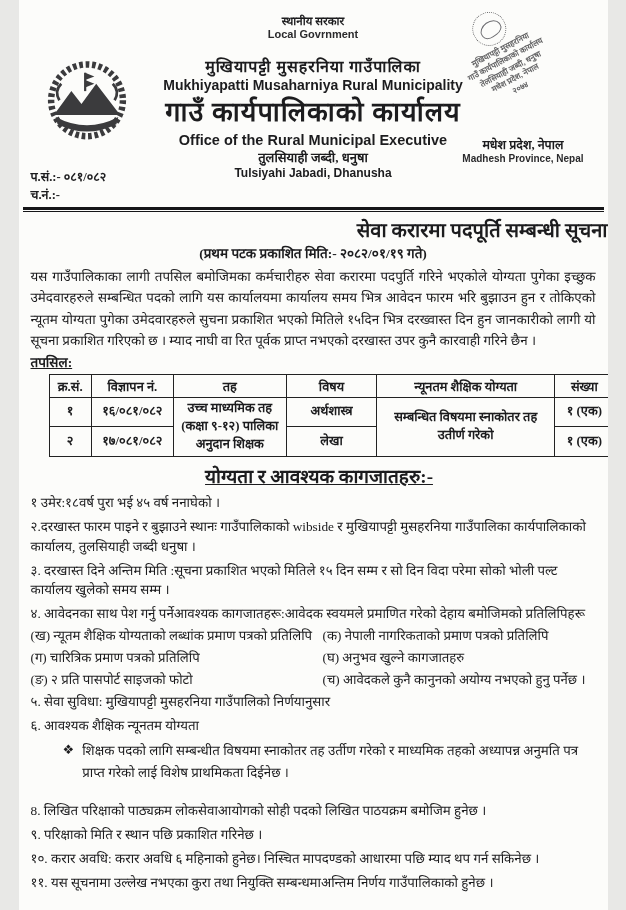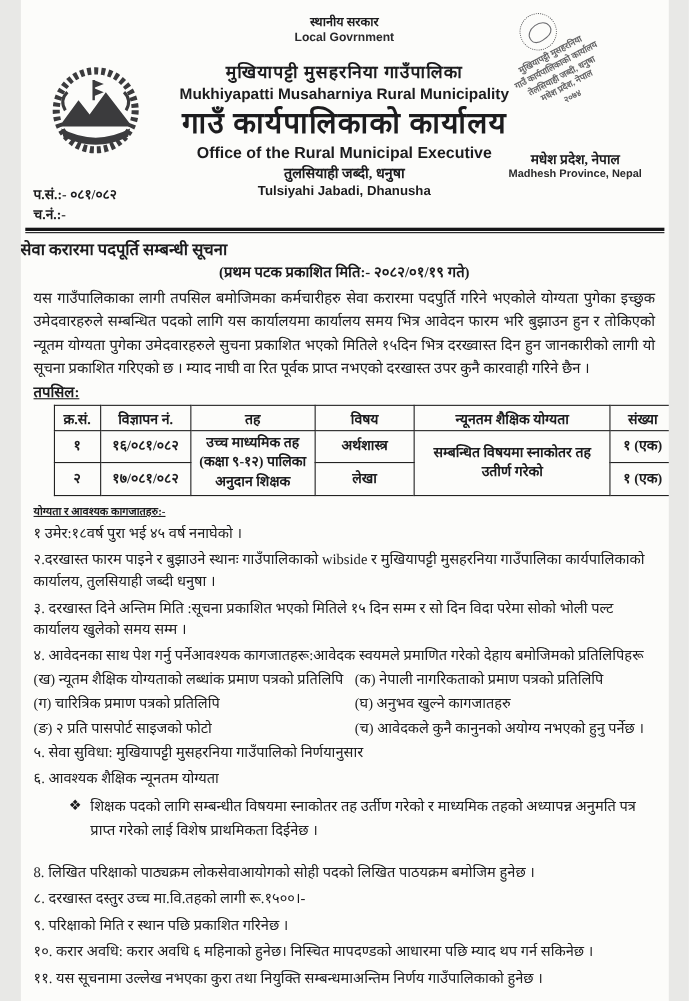--- a/index.html
+++ b/index.html
@@ -51,40 +51,40 @@
   .province-en { font-size: 10px; font-family: "Liberation Sans", sans-serif; font-weight: 700; color:#2a2a2c; }
 
   
   .refs { padding: 2px 0 0 12px; line-height: 1.45; }
   .refs div { font-size: 12.5px; font-weight: 700; }
 
   
   .divider { margin: 3px 4px 0 4px; border-top: 3.5px solid #161618; border-bottom: 1.3px solid #161618; height: 5px; }
 
   
-  .title { text-align: left; font-size: 15px; font-weight: 800; margin-top: 4px; }
+  .title { text-align: right; font-size: 20px; font-weight: 800; margin-top: 4px; }
   .subtitle { text-align: center; font-size: 13.5px; font-weight: 700; margin-top: 1px; }
 
   
   .intro { margin: 4px 12px 0 12px; font-size: 13.4px; line-height: 1.58; text-align: justify; font-weight: 500; }
 
   .tapasil { margin: 2px 0 3px 12px; font-size: 13.5px; font-weight: 800; text-decoration: underline; }
 
   
   table.vacancy { border-collapse: collapse; margin: 0 0 6px 30px; width: 566px; table-layout: fixed; }
   table.vacancy th, table.vacancy td {
     border: 1.4px solid #222; padding: 2px 3px; font-size: 12.8px; text-align: center; vertical-align: middle;
   }
   table.vacancy th { font-weight: 800; }
   table.vacancy td { font-weight: 600; line-height: 1.4; }
   .col-sn { width: 7.5%; } .col-ad { width: 14.5%; } .col-lv { width: 20%; }
   .col-su { width: 16%; } .col-qa { width: 31.5%; } .col-ct { width: 10.5%; }
 
   
-  .req-heading { margin: 4px 0 2px 12px; font-size: 10px; font-weight: 800; text-decoration: underline; }
+  .req-heading { margin: 4px 0 2px 12px; font-size: 19px; font-weight: 800; text-decoration: underline; text-align: center; }
   .item { margin: 0 10px 0 12px; font-size: 13.3px; font-weight: 400; line-height: 1.45; padding: 2.5px 0; }
   .docs-grid { display: grid; grid-template-columns: 292px 1fr; margin: 0 8px 0 12px; row-gap: 2px; }
   .doc-cell { font-size: 13.2px; font-weight: 500; line-height: 1.5; }
   .bullet-row { display: flex; margin: 2px 14px 0 44px; gap: 8px; }
   .bullet-glyph { font-size: 13px; line-height: 1.6; }
   .bullet-text { font-size: 13.3px; font-weight: 500; line-height: 1.65; }
   .gap-md { height: 14px; }
 </style>
 </head>
 <body>
@@ -199,18 +199,17 @@
   <div class="item">६. आवश्यक शैक्षिक न्यूनतम योग्यता</div>
 
   <div class="bullet-row">
     <span class="bullet-glyph">❖</span>
     <span class="bullet-text">शिक्षक पदको लागि सम्बन्धीत विषयमा स्नाकोतर तह उर्तीण गरेको र माध्यमिक तहको अध्यापन्न अनुमति पत्र प्राप्त गरेको लाई विशेष प्राथमिकता दिईनेछ ।</span>
   </div>
 
   <div class="gap-md"></div>
 
   <div class="item">8. लिखित परिक्षाको पाठ्यक्रम लोकसेवाआयोगको सोही पदको लिखित पाठयक्रम बमोजिम हुनेछ ।</div>
-  <div class="item">८. दरखास्त दस्तुर उच्च मा.वि.तहको लागी रू.१५००।-</div>
   <div class="item">९. परिक्षाको मिति र स्थान पछि प्रकाशित गरिनेछ ।</div>
   <div class="item">१०. करार अवधि: करार अवधि ६ महिनाको हुनेछ। निस्चित मापदण्डको आधारमा पछि म्याद थप गर्न सकिनेछ ।</div>
   <div class="item">११. यस सूचनामा उल्लेख नभएका कुरा तथा नियुक्ति सम्बन्धमाअन्तिम निर्णय गाउँपालिकाको हुनेछ ।</div>
 
 </div>
 
 </body></html>

